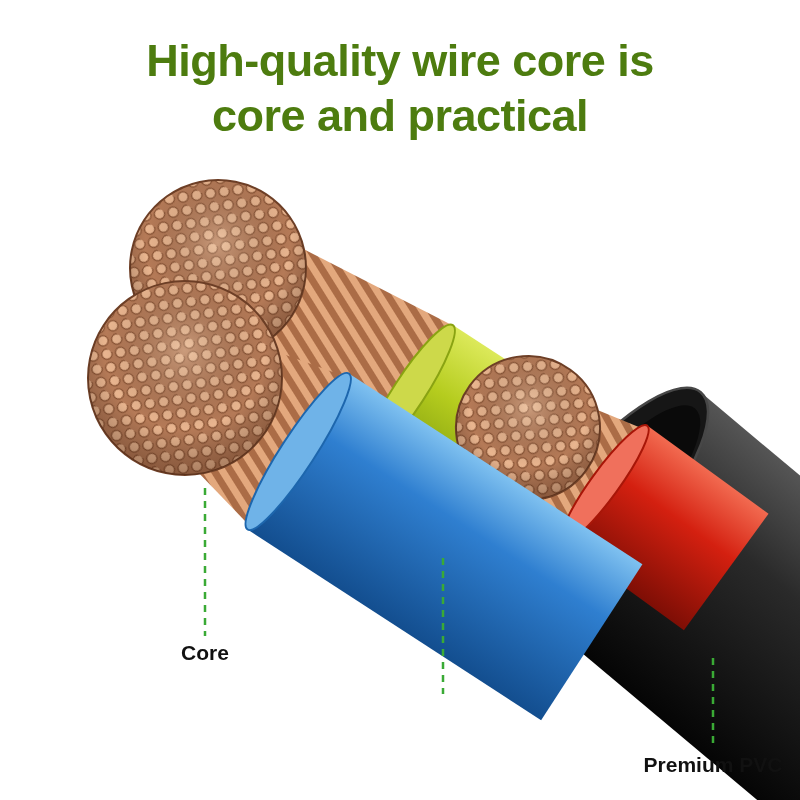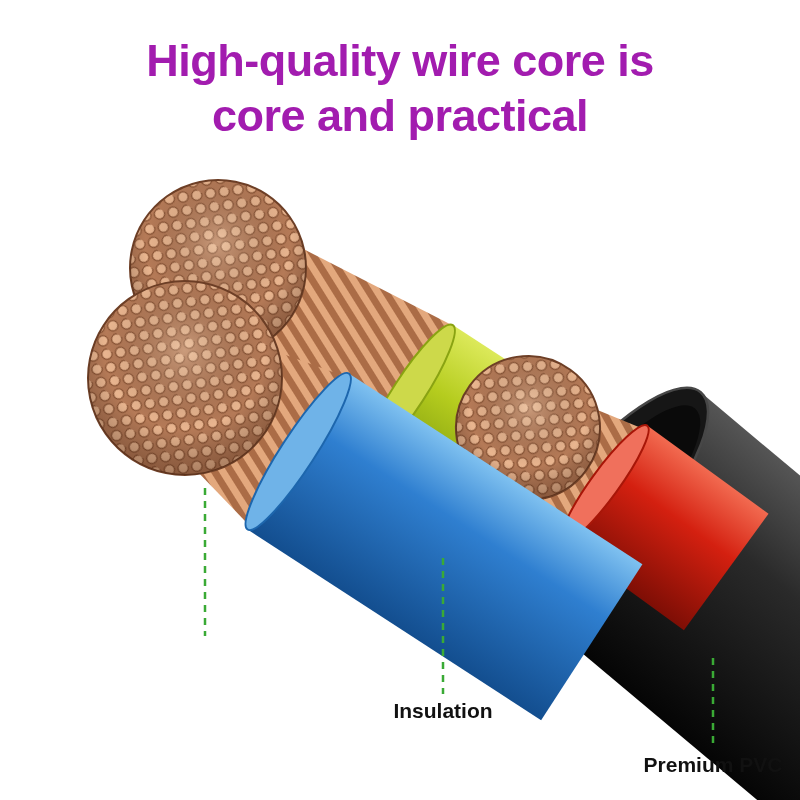--- a/index.html
+++ b/index.html
@@ -2,21 +2,21 @@
 <html><head>
 <meta charset="utf-8">
 <style>
   html,body{margin:0;padding:0;background:#ffffff;}
   #stage{
     position:relative;width:800px;height:800px;overflow:hidden;
     background:#ffffff;font-family:"Liberation Sans",sans-serif;
   }
   .title{
     position:absolute;top:34px;left:0;width:100%;
-    text-align:center;color:#a21caf;font-weight:bold;
+    text-align:center;color:#4d7c0f;font-weight:bold;
     font-size:45px;line-height:1.22;letter-spacing:-0.5px;
   }
   .part-label{
     position:absolute;color:#111111;font-weight:bold;
     font-size:21px;text-align:center;
   }
   #core-label{left:140px;top:641px;width:130px;}
   #insulation-label{left:368px;top:699px;width:150px;}
   #pvc-label{left:618px;top:753px;width:190px;}
   svg{position:absolute;left:0;top:0;}
@@ -101,16 +101,16 @@
       <ellipse cx="135" cy="0" rx="17" ry="93" fill="#6fb3e8" stroke="#1d66ad" stroke-width="2"></ellipse>
       <circle cx="0" cy="0" r="97" fill="url(#strandP)" stroke="#6e3f26" stroke-width="2"></circle>
       <circle cx="0" cy="0" r="97" fill="url(#tipShade)"></circle>
     </g>
 
     <line x1="205" y1="488" x2="205" y2="636" stroke="#3aaa35" stroke-width="2.5" stroke-dasharray="7 6"></line>
     <line x1="443" y1="558" x2="443" y2="694" stroke="#3aaa35" stroke-width="2.5" stroke-dasharray="7 6"></line>
     <line x1="713" y1="658" x2="713" y2="748" stroke="#3aaa35" stroke-width="2.5" stroke-dasharray="7 6"></line>
   </svg>
 
-  <div id="insulation-label" class="part-label">Insulation</div>
+  <div id="core-label" class="part-label">Core</div>
   <div id="pvc-label" class="part-label">Premium PVC</div>
 
 </div>
 
 </body></html>

